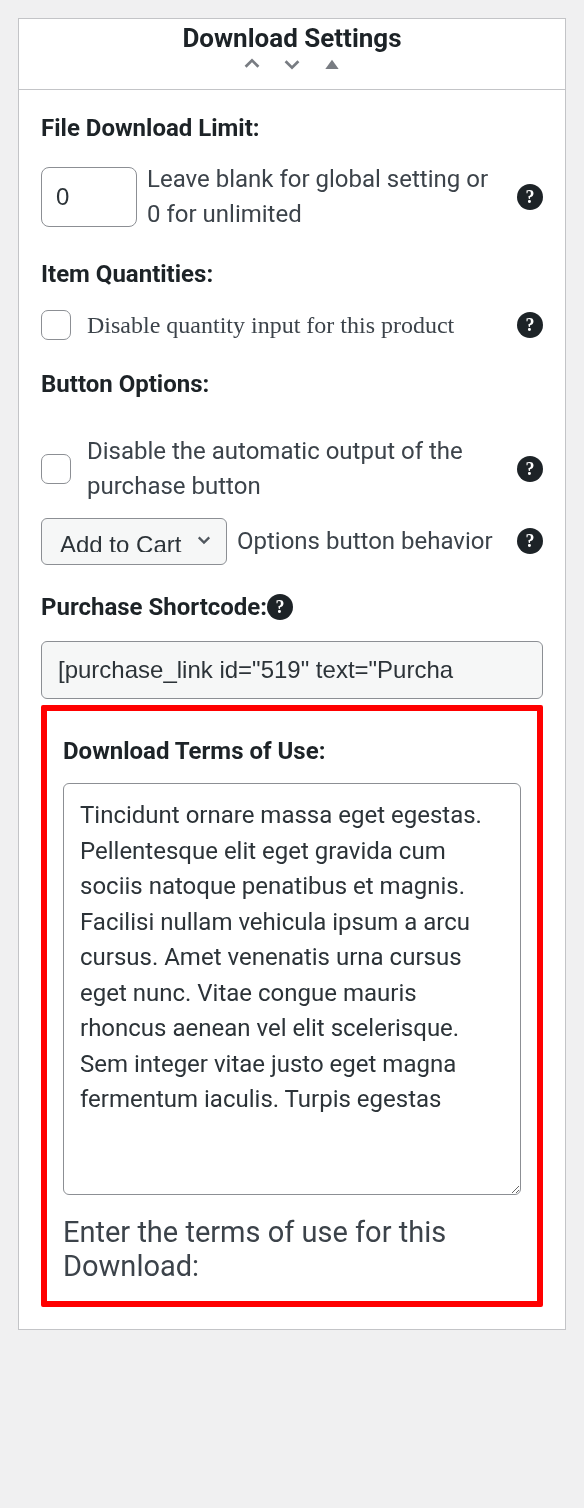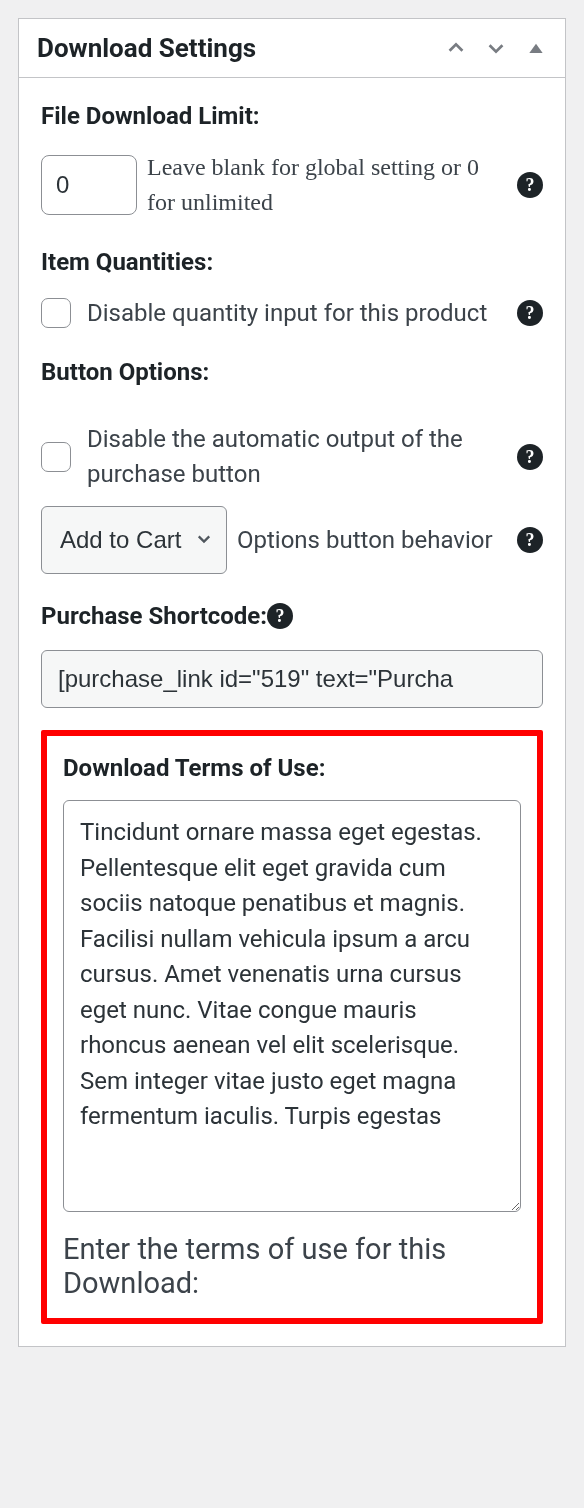--- a/index.html
+++ b/index.html
@@ -12,22 +12,23 @@
     width: 584px;
   }
   .metabox {
     background: #fff;
     border: 1px solid #c3c4c7;
   }
   .metabox-header {
     display: flex;
     align-items: center;
     justify-content: space-between;
-    padding: 14px 18px 14px 18px;
+    padding: 4px 18px 14px 18px;
     border-bottom: 1px solid #c3c4c7;
+    flex-direction: column;
   }
   .metabox-title {
     font-size: 26px;
     font-weight: 700;
     color: #1d2327;
   }
   .header-icons {
     display: flex;
     align-items: center;
     gap: 18px;
@@ -100,21 +101,21 @@
     display: inline-block;
   }
   .select {
     appearance: none;
     border: 1px solid #8c8f94;
     border-radius: 6px;
     background: #f6f7f7;
     font-size: 24px;
     color: #2c3338;
     padding: 12px 44px 12px 18px;
-    height: 68px;
+    height: 47px;
   }
   .select-chev {
     position: absolute;
     right: 14px;
     top: 50%;
     transform: translateY(-50%);
     pointer-events: none;
     color: #50575e;
   }
   .shortcode-input {
@@ -126,22 +127,22 @@
     font-size: 24px;
     color: #2c3338;
     padding: 0 16px;
     overflow: hidden;
     white-space: nowrap;
     text-overflow: clip;
   }
   .highlight-box {
     border: 6px solid #ff0000;
     border-radius: 2px;
-    padding: 18px 16px 18px 16px;
-    margin-top: 22px;
+    padding: 26px 16px 18px 16px;
+    margin-top: 6px;
   }
   .terms-area {
     width: 100%;
     height: 412px;
     border: 1px solid #8c8f94;
     border-radius: 6px;
     background: #fff;
     font-size: 24px;
     line-height: 1.48;
     color: #2c3338;
@@ -149,21 +150,20 @@
     resize: both;
     font-family: inherit;
   }
   .hint {
     font-size: 29px;
     color: #3c434a;
     margin: 16px 0 0 0;
   }
   .inline-label-block {
     display: block;
-    font-family: Liberation Serif, serif;
   }
 </style>
 </head>
 <body>
 
 <div class="metabox">
 
   <div class="metabox-header">
     <span class="metabox-title">Download Settings</span>
     <div class="header-icons">
@@ -190,21 +190,21 @@
     <p class="section-label">File Download Limit:</p>
     <div class="row">
       <input class="num-input" type="text" value="0" style="">
       <span class="inline-label-block" style="flex:1;">Leave blank for global setting or 0 for unlimited</span>
       <span class="help">?</span>
     </div>
 
     <p class="section-label">Item Quantities:</p>
     <div class="row">
       <input type="checkbox" class="cb" style="">
-      <span style="flex:1;">Disable quantity input for this product</span>
+      <span style="flex:1;font-family:Liberation Serif, serif;">Disable quantity input for this product</span>
       <span class="help">?</span>
     </div>
 
     <p class="section-label">Button Options:</p>
     <div class="row tight">
       <input type="checkbox" class="cb" style="">
       <span style="flex:1;">Disable the automatic output of the purchase button</span>
       <span class="help">?</span>
     </div>
     <div class="row">

